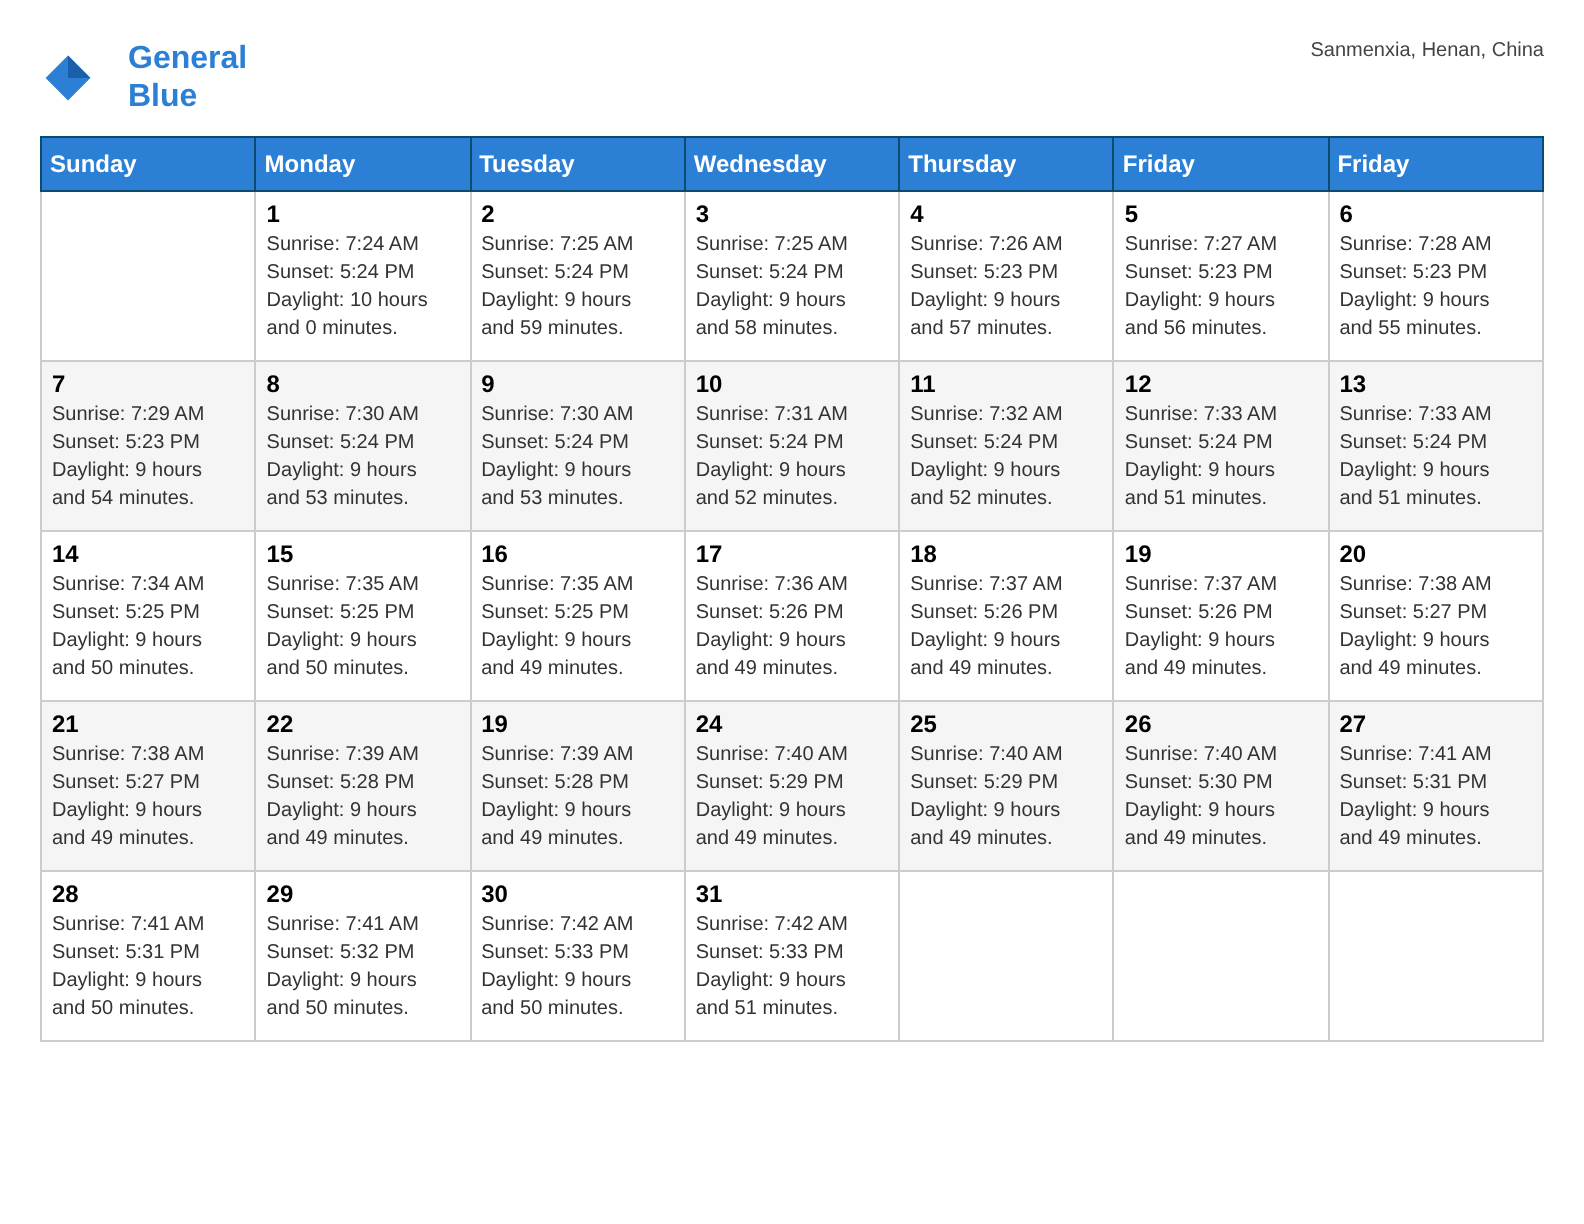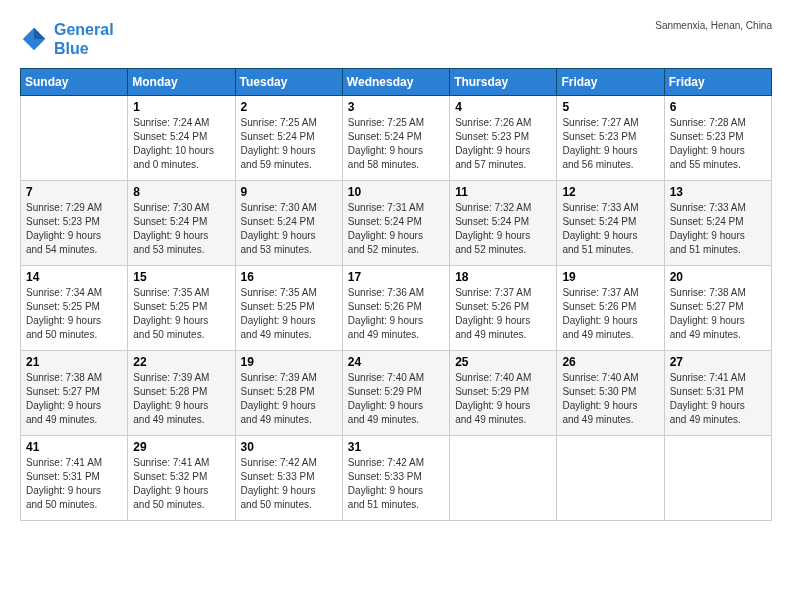--- a/index.html
+++ b/index.html
@@ -12,21 +12,21 @@
     }
     .header-area {
       display: flex;
       justify-content: space-between;
       align-items: flex-start;
       margin-bottom: 10px;
     }
     .logo {
       display: flex;
       align-items: center;
-      gap: 6px;
+      gap: 16px;
     }
     .logo-text {
       font-size: 16px;
       font-weight: bold;
       color: #1a1a1a;
       line-height: 1.2;
     }
     .logo-text span {
       color: #2b7fd4;
     }
@@ -230,21 +230,21 @@
           <span class="day-number">26</span>
           <div class="day-info">Sunrise: 7:40 AM<br>Sunset: 5:30 PM<br>Daylight: 9 hours<br>and 49 minutes.</div>
         </td>
         <td>
           <span class="day-number">27</span>
           <div class="day-info">Sunrise: 7:41 AM<br>Sunset: 5:31 PM<br>Daylight: 9 hours<br>and 49 minutes.</div>
         </td>
       </tr>
       <tr>
         <td>
-          <span class="day-number">41</span>
+          <span class="day-number">28</span>
           <div class="day-info">Sunrise: 7:41 AM<br>Sunset: 5:31 PM<br>Daylight: 9 hours<br>and 50 minutes.</div>
         </td>
         <td>
           <span class="day-number">29</span>
           <div class="day-info">Sunrise: 7:41 AM<br>Sunset: 5:32 PM<br>Daylight: 9 hours<br>and 50 minutes.</div>
         </td>
         <td>
           <span class="day-number">30</span>
           <div class="day-info">Sunrise: 7:42 AM<br>Sunset: 5:33 PM<br>Daylight: 9 hours<br>and 50 minutes.</div>
         </td>

